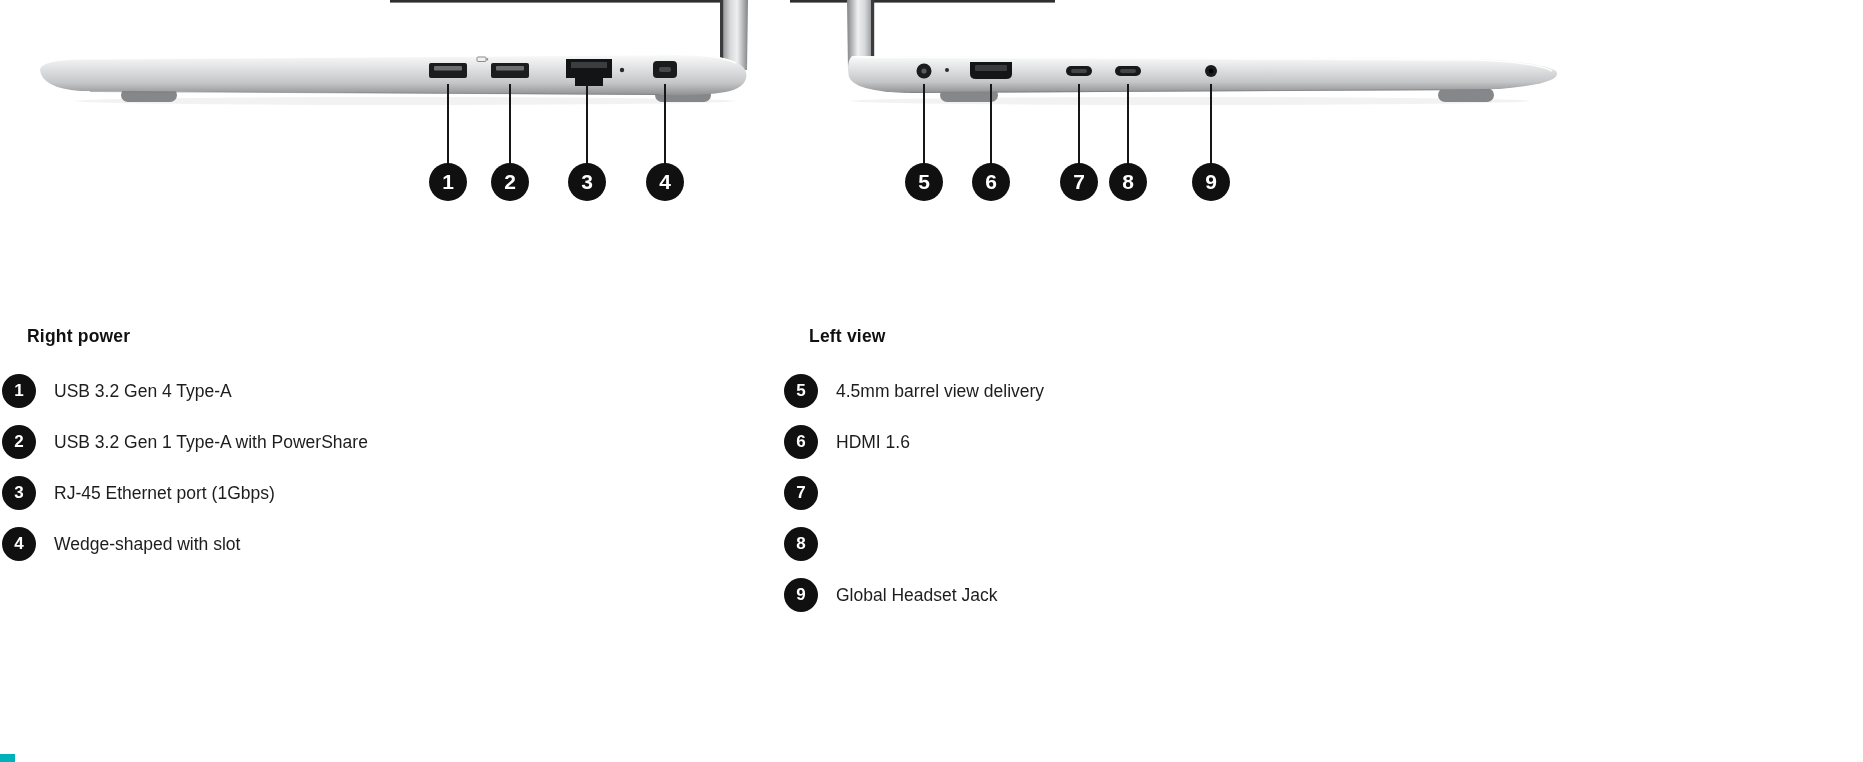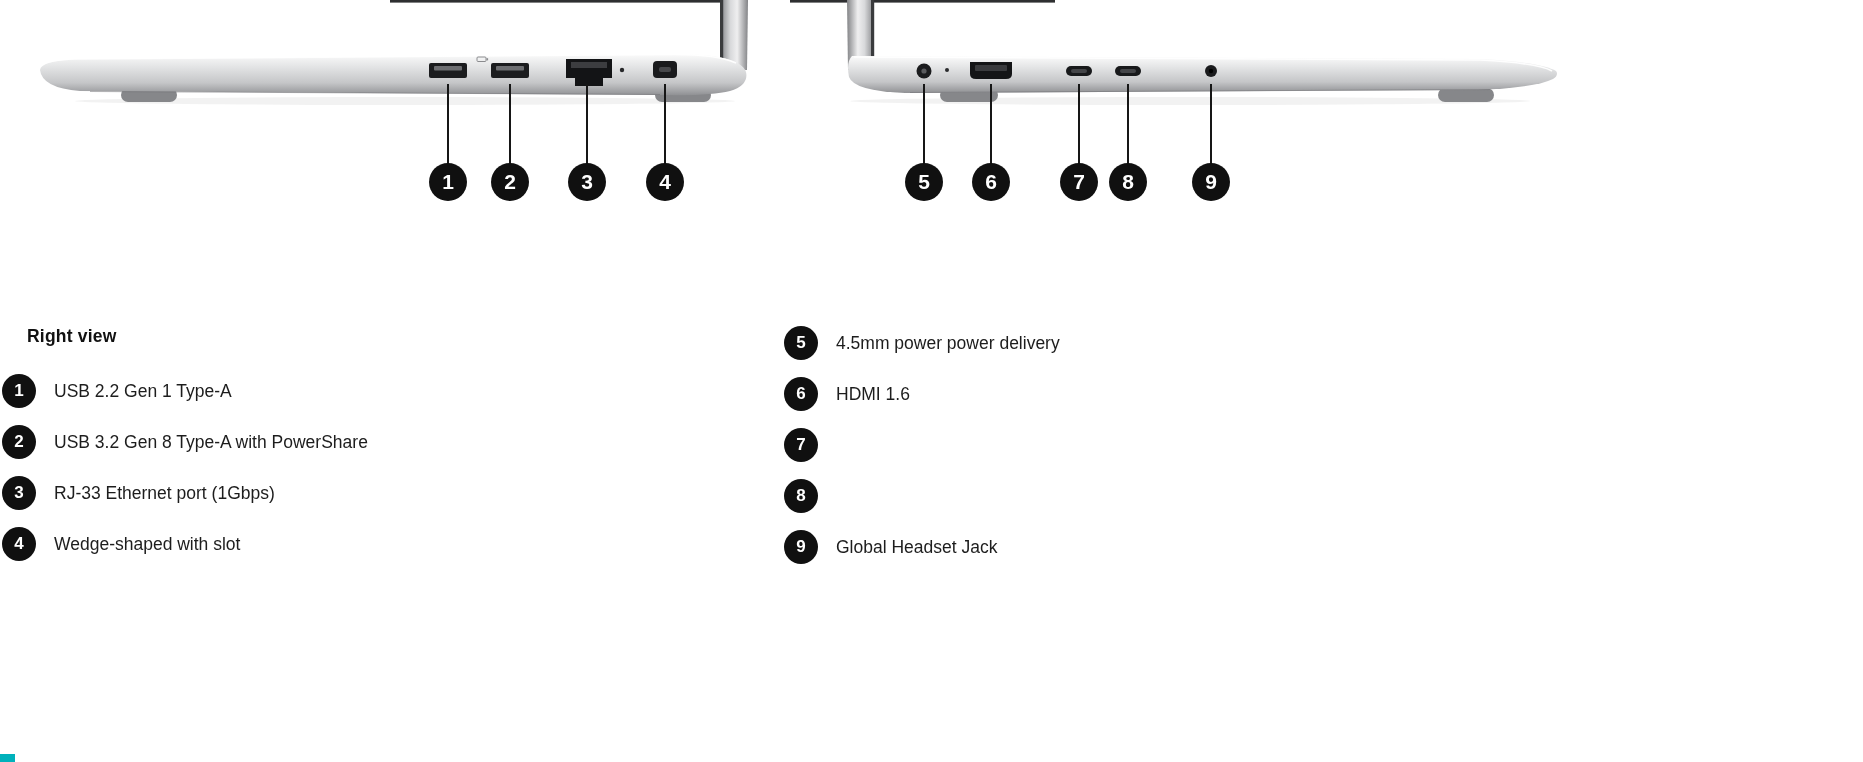--- a/index.html
+++ b/index.html
@@ -201,45 +201,46 @@
       <div class="callout-line"></div>
       <div class="callout-badge">8</div>
     </div>
     <div class="callout" style="left:421px">
       <div class="callout-line"></div>
       <div class="callout-badge">9</div>
     </div>
   </div>
 
   <section class="legend legend-right-view">
-    <h3 class="legend-title">Right view</h3>
+    <h3 class="legend-title">Right power</h3>
 
     <div class="legend-item">
       <span class="legend-num">1</span>
-      <span class="legend-label">USB 2.2 Gen 1 Type-A</span>
+      <span class="legend-label">USB 3.2 Gen 4 Type-A</span>
     </div>
     <div class="legend-item">
       <span class="legend-num">2</span>
-      <span class="legend-label">USB 3.2 Gen 8 Type-A with PowerShare</span>
+      <span class="legend-label">USB 3.2 Gen 1 Type-A with PowerShare</span>
     </div>
     <div class="legend-item">
       <span class="legend-num">3</span>
-      <span class="legend-label">RJ-33 Ethernet port (1Gbps)</span>
+      <span class="legend-label">RJ-45 Ethernet port (1Gbps)</span>
     </div>
     <div class="legend-item">
       <span class="legend-num">4</span>
       <span class="legend-label">Wedge-shaped with slot</span>
     </div>
   </section>
 
   <section class="legend legend-left-view">
+    <h3 class="legend-title">Left view</h3>
 
     <div class="legend-item">
       <span class="legend-num">5</span>
-      <span class="legend-label">4.5mm power power delivery</span>
+      <span class="legend-label">4.5mm barrel view delivery</span>
     </div>
     <div class="legend-item">
       <span class="legend-num">6</span>
       <span class="legend-label">HDMI 1.6</span>
     </div>
     <div class="legend-item">
       <span class="legend-num">7</span>
     </div>
     <div class="legend-item">
       <span class="legend-num">8</span>

